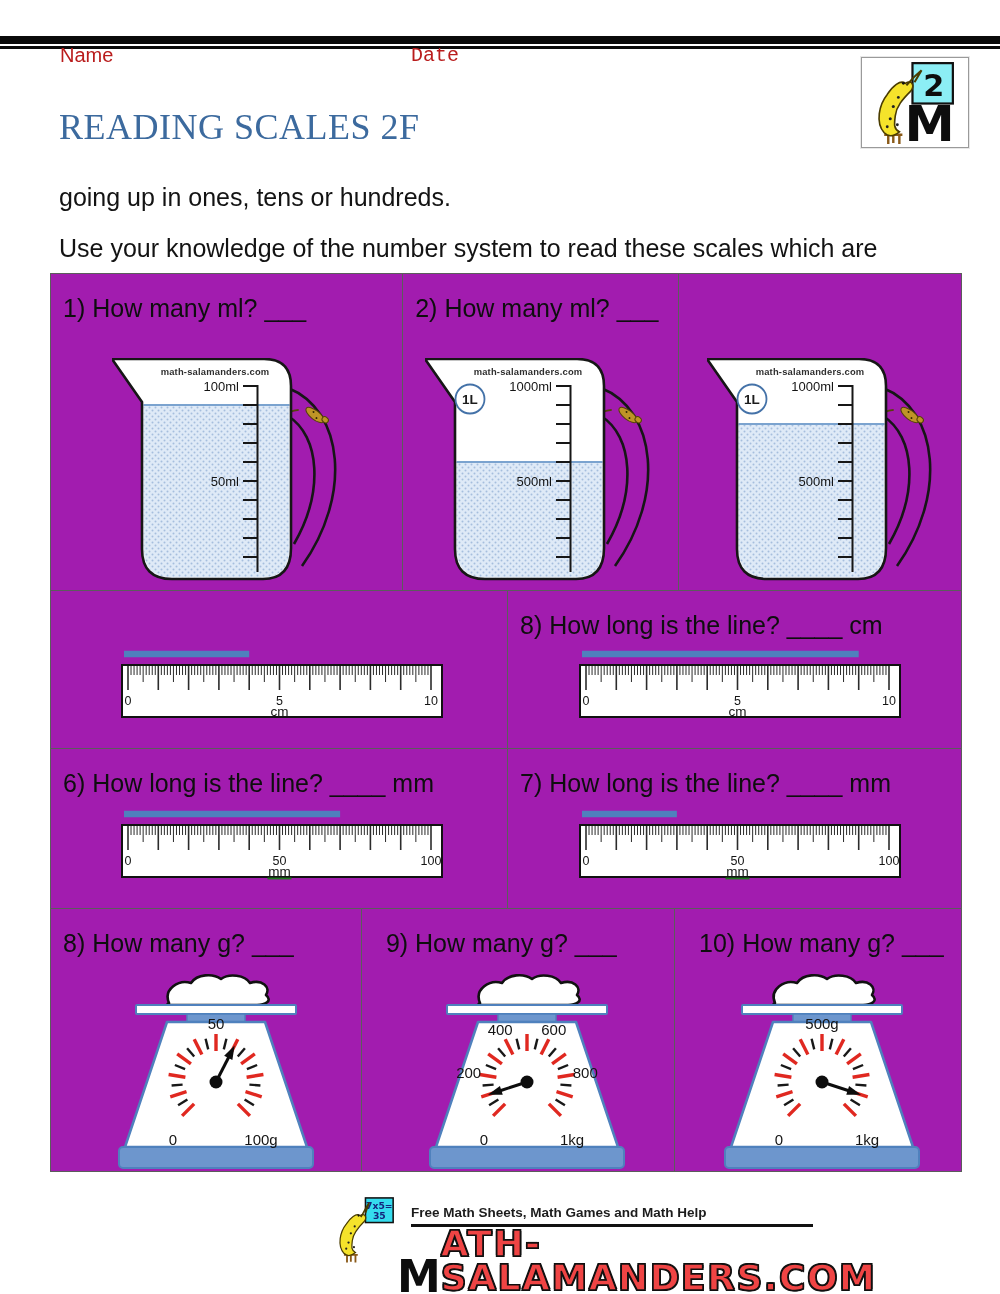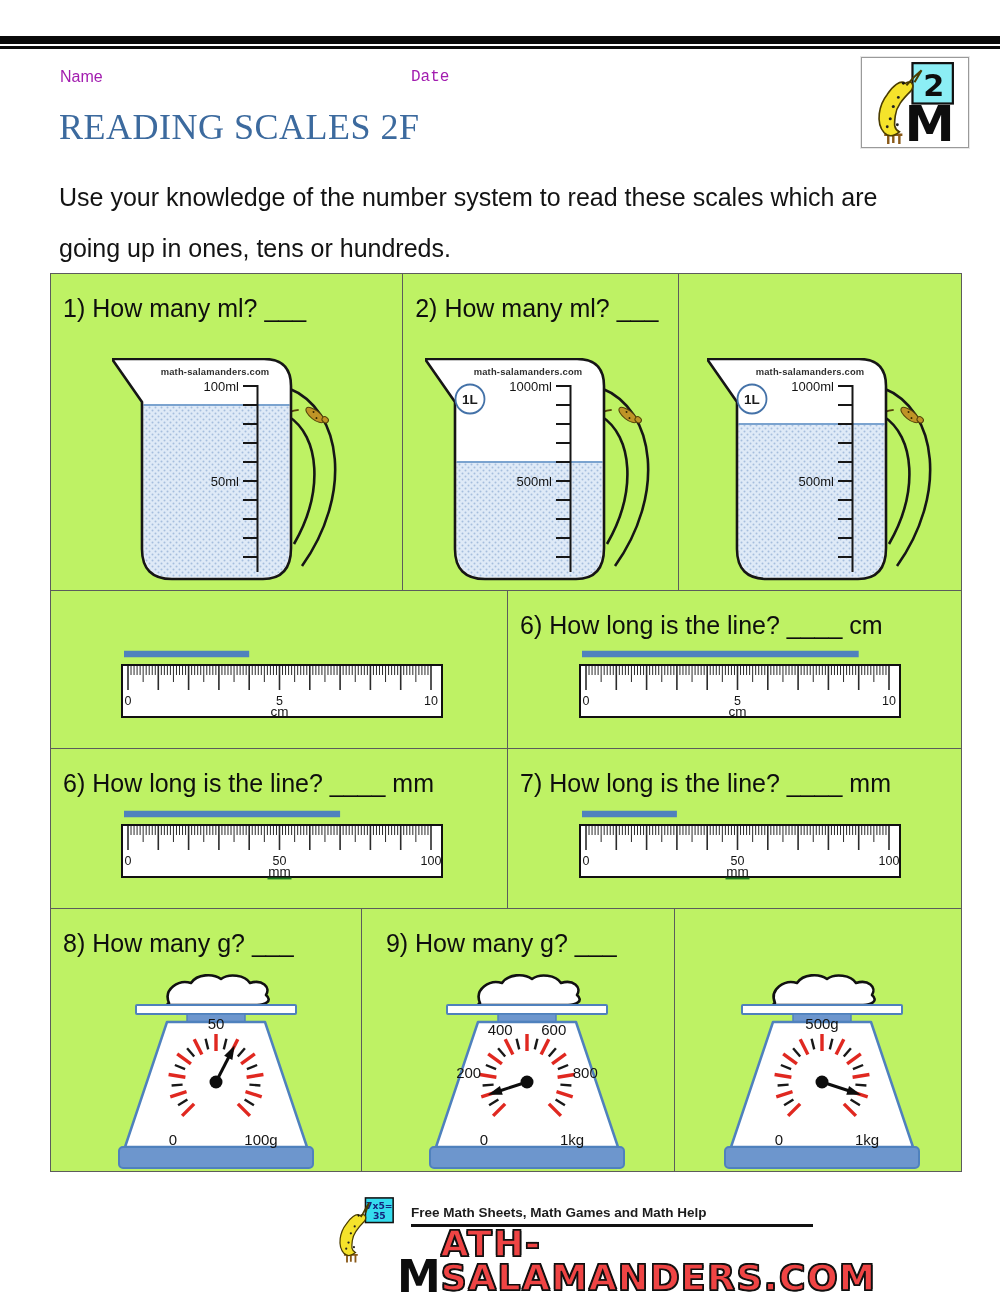--- a/index.html
+++ b/index.html
@@ -3,30 +3,30 @@
 <meta charset="utf-8">
 <style>
   * { margin:0; padding:0; box-sizing:border-box; }
   html,body { background:#fff; }
   body {
     width:1000px; height:1294px; position:relative;
     font-family:"Liberation Sans", sans-serif; color:#101010; overflow:hidden;
   }
   .topbar { position:absolute; top:36px; left:0; width:1000px; height:13px;
     background:linear-gradient(#0a0a0a 0 62%, #ffffff 62% 78%, #0a0a0a 78% 100%); }
-  .meta-label { position:absolute; top:68px; font-size:16px; color:#a21caf; }
+  .meta-label { position:absolute; top:44px; font-size:20px; color:#b91c1c; }
   .name-label { left:60px; }
   .date-label { left:411px;font-family:Liberation Mono, monospace; }
   .badge { position:absolute; top:57px; left:861px; width:108px; height:91px;
     background:#fff; border:1.5px solid #9a9a9a; box-shadow:0 0 0 1px #e8e8e8; }
   .page-title { position:absolute; top:106px; left:59px; font-family:"Liberation Serif", serif;
     font-size:36px; letter-spacing:0.5px; color:#3c6a9e; }
   .instructions { position:absolute; top:172px; left:59px; width:900px;
     font-size:25px; line-height:51px; color:#131313; }
-  .grid { position:absolute; top:273px; left:50px; width:912px; border:1.6px solid #5c5c5c; background:#bef264; }
+  .grid { position:absolute; top:273px; left:50px; width:912px; border:1.6px solid #5c5c5c; background:#a21caf; }
   .grow { display:flex; border-bottom:1.6px solid #5c5c5c; }
   .grow:last-child { border-bottom:none;gap:12px; }
   .cell { position:relative; border-right:1.6px solid #5c5c5c; }
   .cell:last-child { border-right:none; }
   .row1 { height:317px; } .row2 { height:158px; } .row3 { height:160px; } .row4 { height:262px; }
   .q { position:absolute; top:20px; left:12px; font-size:25px; white-space:nowrap; color:#0e0e0e; }
   .fig { position:absolute; }
   .footer { position:absolute; top:1196px; left:327px; display:flex; align-items:flex-start; }
   .fcol { width:402px; margin-left:4px; }
   .tagline { font-size:13.5px; font-weight:bold; color:#1c1c1c; padding-top:9px; }
@@ -63,22 +63,22 @@
       <circle cx="36" cy="39" r="1.4" fill="#222"></circle>
         <circle cx="25" cy="68" r="1.4" fill="#222"></circle>
       <circle cx="35" cy="66" r="1.4" fill="#222"></circle>
     </g>
   </svg>
 </div>
 
 <div class="page-title">READING SCALES 2F</div>
 
 <div class="instructions">
+  <div>going up in ones, tens or hundreds.</div>
   <div>Use your knowledge of the number system to read these scales which are</div>
-  <div>going up in ones, tens or hundreds.</div>
 </div>
 
 <div class="grid">
   <div class="grow row1">
     <div class="cell" style="width:353px">
       <div class="q">1) How many ml? ___</div>
       <div class="fig" style="left:61px; top:84px"><svg width="242" height="226" viewBox="0 0 242 226" font-family="Liberation Sans, sans-serif">
     <defs>
               <pattern id="wp0" width="6" height="6" patternUnits="userSpaceOnUse">
       <rect width="6" height="6" fill="#dfeaf7"></rect>
@@ -325,21 +325,21 @@
     <g text-anchor="middle" font-size="12.5" fill="#141414">
               <text x="11" y="58">0</text>
               <text x="162.5" y="58">5</text>
               <text x="314" y="58">10</text>
             </g>
     <text x="162.5" y="69" text-anchor="middle" font-size="13.5" fill="#141414">cm</text>
 
   </svg></div>
     </div>
     <div class="cell" style="width:454px">
-      <div class="q">6) How long is the line? ____ cm</div>
+      <div class="q">8) How long is the line? ____ cm</div>
       <div class="fig" style="left:67px; top:56px"><svg width="330" height="76" viewBox="0 0 330 76" font-family="Liberation Sans, sans-serif">
     <line x1="7" y1="7" x2="283.7" y2="7" stroke="#4f81bd" stroke-width="6.5"></line>
     <rect x="5" y="18" width="320" height="52" fill="#ffffff" stroke="#111" stroke-width="2"></rect>
     <g>
               <line x1="11" y1="19" x2="11" y2="43" stroke="#2b2b2b" stroke-width="1.6"></line>
               <line x1="14.03" y1="19" x2="14.03" y2="28" stroke="#2b2b2b" stroke-width="1"></line>
               <line x1="17.06" y1="19" x2="17.06" y2="28" stroke="#2b2b2b" stroke-width="1"></line>
               <line x1="20.09" y1="19" x2="20.09" y2="28" stroke="#2b2b2b" stroke-width="1"></line>
               <line x1="23.119999999999997" y1="19" x2="23.119999999999997" y2="28" stroke="#2b2b2b" stroke-width="1"></line>
               <line x1="26.15" y1="19" x2="26.15" y2="35" stroke="#2b2b2b" stroke-width="1"></line>
@@ -769,20 +769,21 @@
               <text x="150.0" y="174.0" text-anchor="middle" font-size="15" fill="#141414">1kg</text>
             </g>
     <g>
       <line x1="105" y1="111" x2="77.4" y2="120.0" stroke="#0d0d0d" stroke-width="3"></line>
       <polygon points="66.0066828318987,123.66969676937285 80.74295223415561,123.71831882308128 77.8999958859061,114.96859887316587" fill="#0d0d0d"></polygon>
       <circle cx="105" cy="111" r="6.5" fill="#0d0d0d"></circle>
     </g>
   </svg></div>
     </div>
     <div class="cell" style="width:282px">
+      <div class="q">10) How many g? ___</div>
       <div class="fig" style="left:30px; top:62px"><svg width="210" height="200" viewBox="0 0 210 200" font-family="Liberation Sans, sans-serif">
     <path d="M 58 32 C 52 18 68 8 80 12 C 86 3 102 2 110 8 C 118 2 134 4 139 12 C 151 8 160 16 155 24 C 162 30 154 34 146 34 L 66 34 C 57 34 55 33 58 32 Z" fill="#ffffff" stroke="#111" stroke-width="2.6" stroke-linejoin="round"></path>
     <rect x="25" y="34" width="160" height="9" rx="1" fill="#ffffff" stroke="#4f81bd" stroke-width="2"></rect>
     <rect x="76" y="43" width="58" height="8" fill="#6d96cd" stroke="#4f81bd" stroke-width="1.5"></rect>
     <path d="M 56 51 L 154 51 L 196 176 L 14 176 Z" fill="#ffffff" stroke="#4f81bd" stroke-width="2.5" stroke-linejoin="round"></path>
     <rect x="8" y="176" width="194" height="21" rx="4" fill="#6d96cd" stroke="#4f81bd" stroke-width="2"></rect>
     <g>
               <line x1="83.1" y1="132.9" x2="71.1" y2="144.9" stroke="#e02820" stroke-width="3.4"></line>
               <line x1="76.4" y1="128.5" x2="67.1" y2="134.3" stroke="#181818" stroke-width="2.4"></line>
               <line x1="75.5" y1="120.6" x2="59.3" y2="125.8" stroke="#e02820" stroke-width="3.4"></line>

